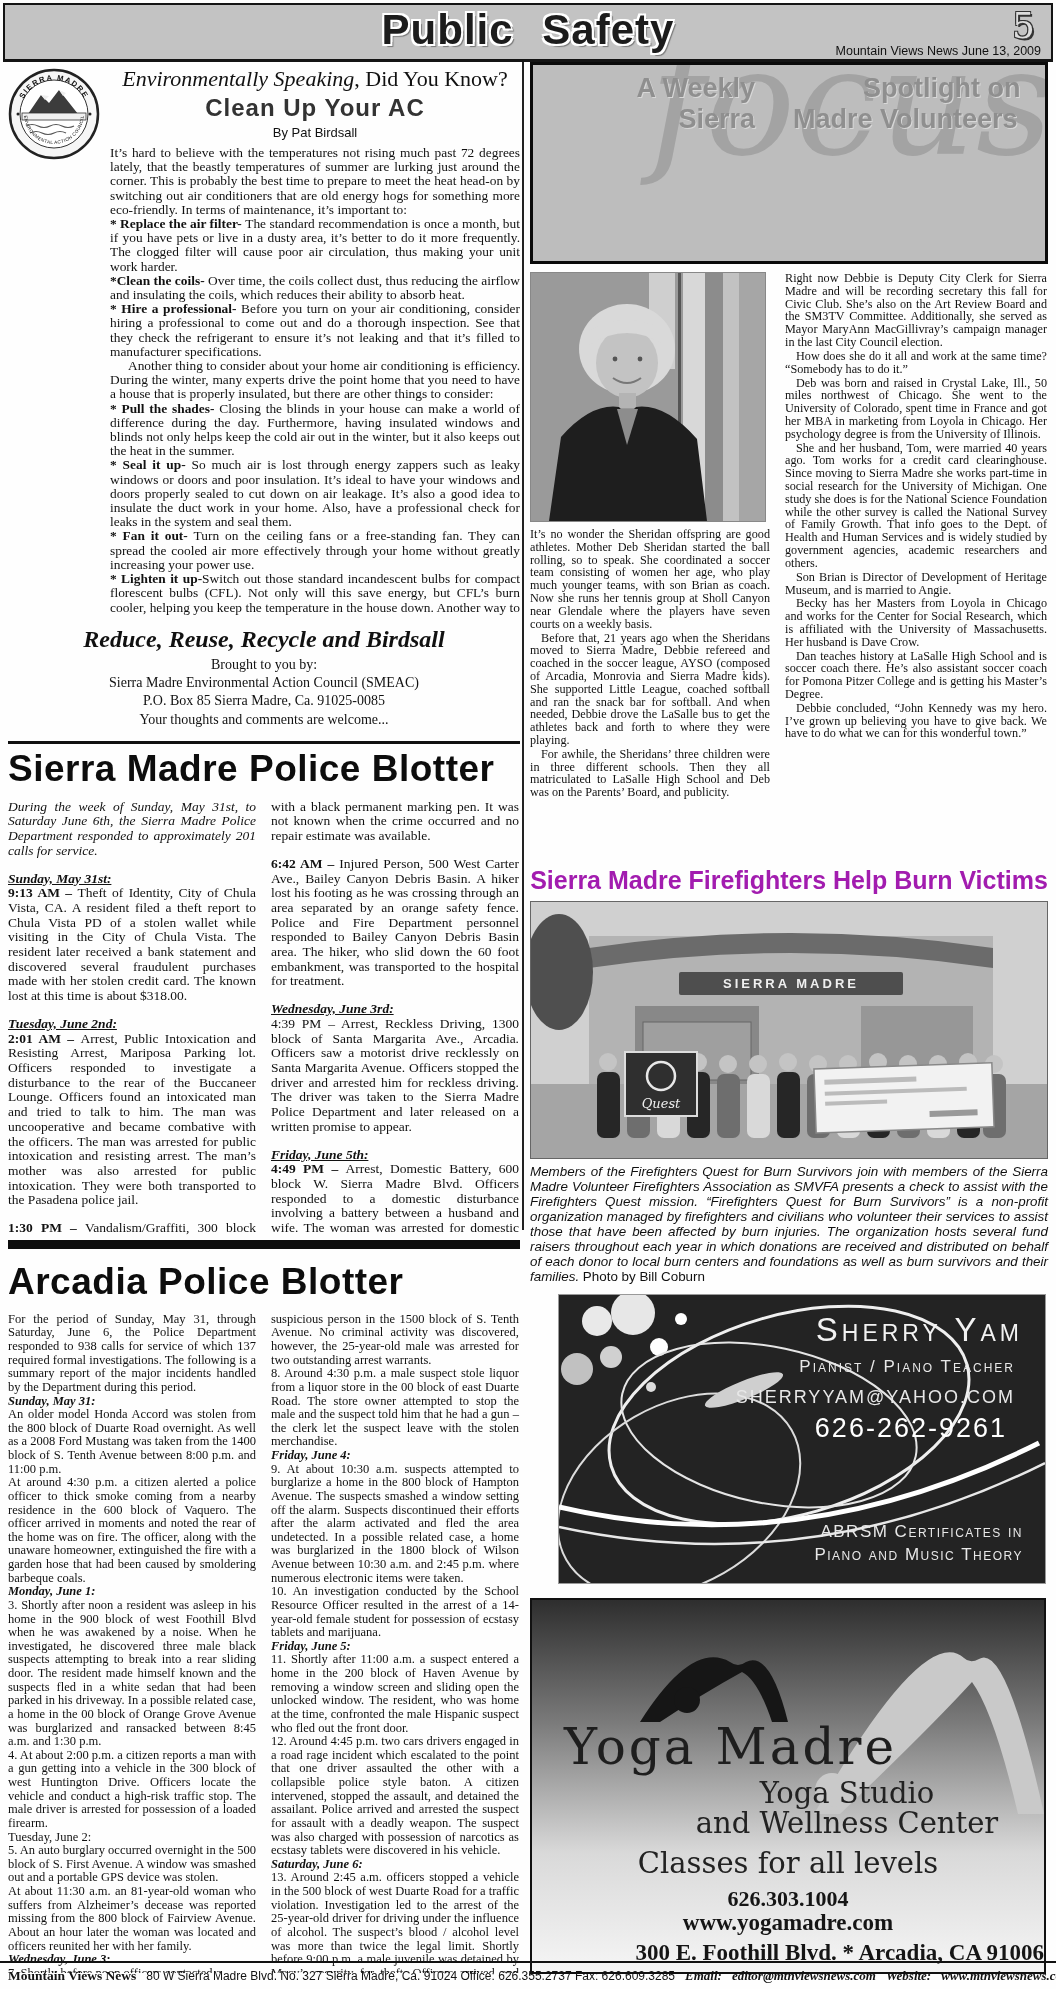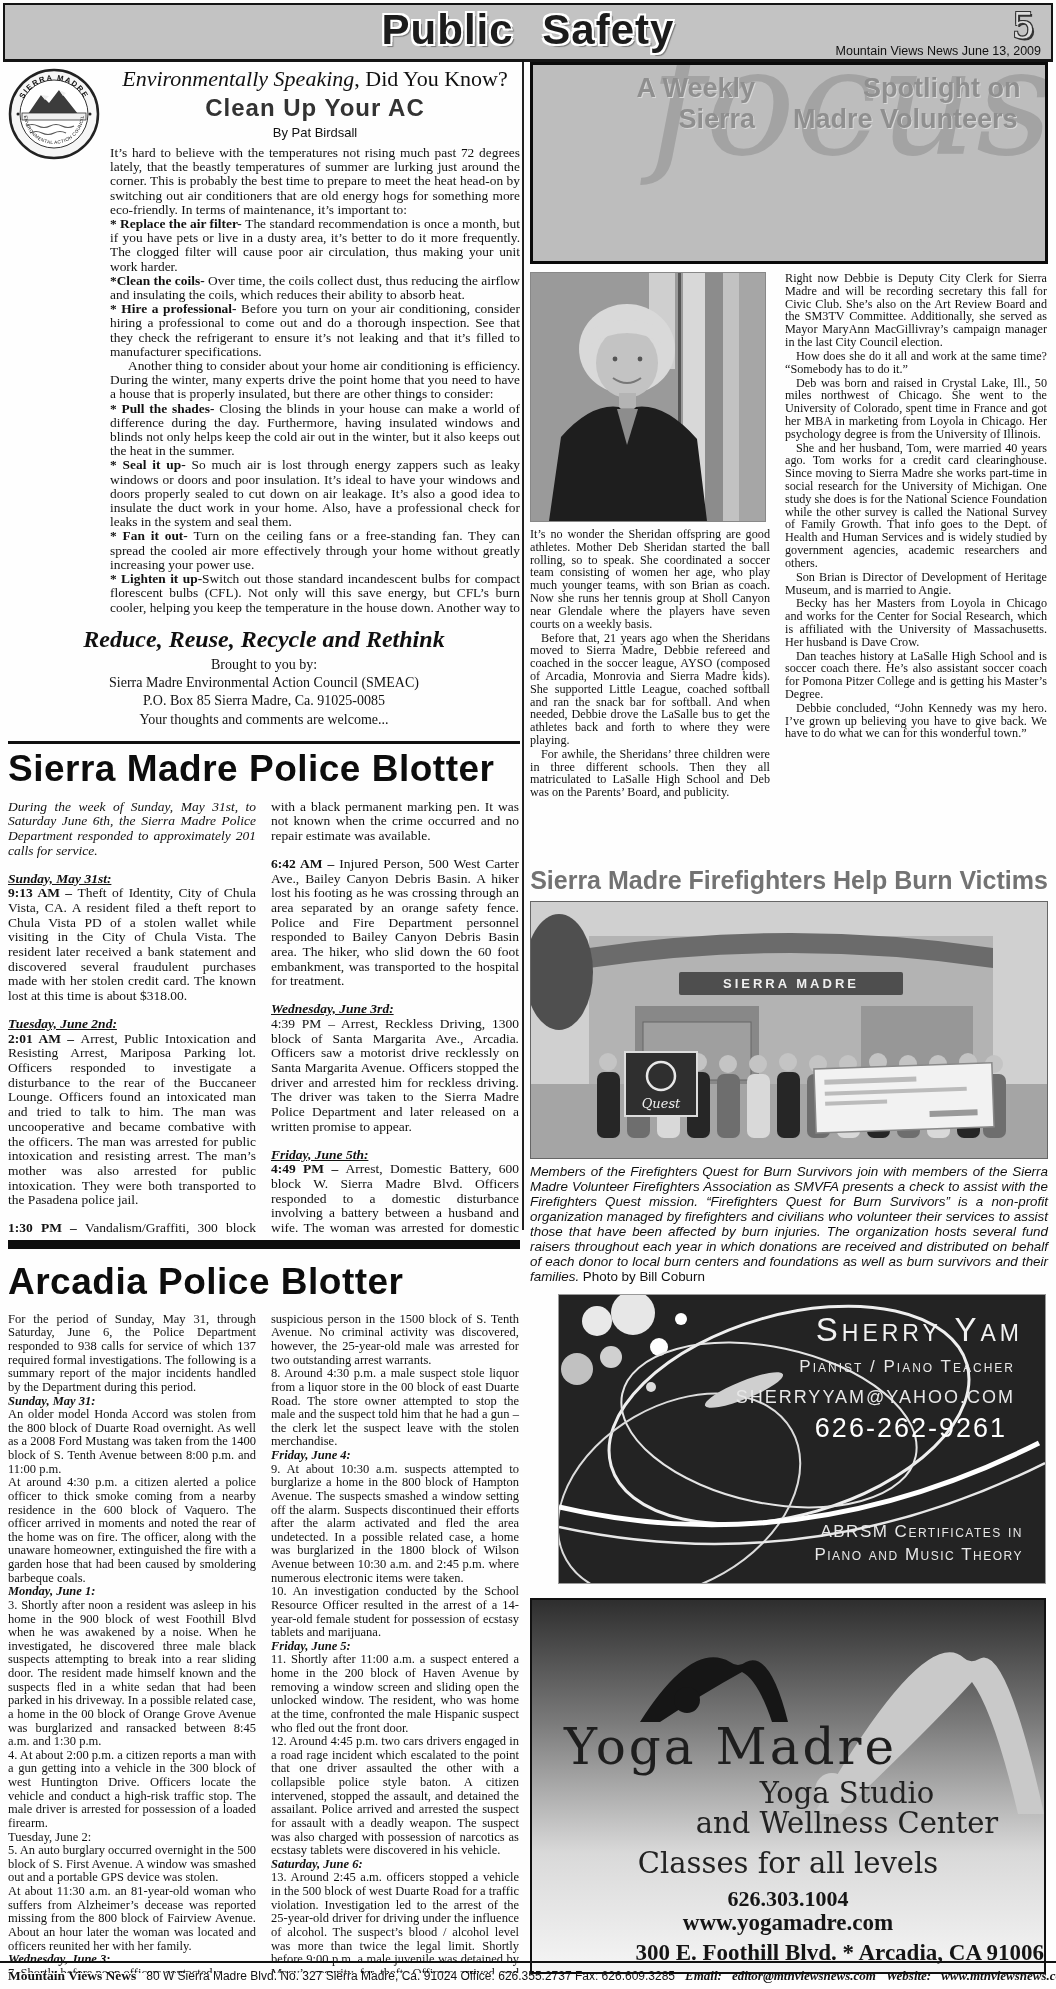--- a/index.html
+++ b/index.html
@@ -75,21 +75,21 @@
   
   .sher{height:586px;overflow:hidden;margin-top:8px;}
   .sher .c1{width:240px;}
   .sher .c2{width:262px;}
   .sher .it{font-size:12.2px;line-height:1.05;text-indent:11px;margin-bottom:1px;}
   .sher .it:first-child{text-indent:0;}
   .deb-photo{width:234px;height:248px;margin-bottom:6px;border:1px solid #888;}
 
   
   .fire-title{font-family:"Liberation Sans",sans-serif;font-weight:bold;font-size:25px;
-       color:#737373;text-align:center;margin:8px 0 6px;}
+       color:#a21caf;text-align:center;margin:8px 0 6px;}
   .fire-photo{width:516px;height:256px;border:1px solid #666;}
   .fire-caption{margin:5px 0 0;font-family:"Liberation Sans",sans-serif;font-style:italic;
        font-size:13.4px;line-height:1.12;text-align:justify;}
   .fire-caption .credit{font-style:normal;}
 
   
   .ad-sherry{position:relative;margin:10px 0 0 28px;width:486px;height:288px;background:#232323;
        border:1px solid #999;overflow:hidden;font-family:"Liberation Sans",sans-serif;color:#e8e8e8;}
   .sy-name{position:absolute;right:22px;top:16px;font-size:33px;font-variant:small-caps;
        letter-spacing:4px;color:#f2f2f2;}
@@ -168,21 +168,21 @@
           <p class="it it-para">It’s hard to believe with the temperatures not rising much past 72 degrees lately, that the beastly temperatures of summer are lurking just around the corner. This is probably the best time to prepare to meet the heat head-on by switching out air conditioners that are old energy hogs for something more eco-friendly. In terms of maintenance, it’s important to:</p>
           <p class="it it-para"><span class="lead">* Replace the air filter- </span>The standard recommendation is once a month, but if you have pets or live in a dusty area, it’s better to do it more frequently. The clogged filter will cause poor air circulation, thus making your unit work harder.</p>
           <p class="it it-para"><span class="lead">*Clean the coils- </span>Over time, the coils collect dust, thus reducing the airflow and insulating the coils, which reduces their ability to absorb heat.</p>
           <p class="it it-para"><span class="lead">* Hire a professional- </span>Before you turn on your air conditioning, consider hiring a professional to come out and do a thorough inspection. See that they check the refrigerant to ensure it’s not leaking and that it’s filled to manufacturer specifications.</p>
           <p class="it it-ind">Another thing to consider about your home air conditioning is efficiency. During the winter, many experts drive the point home that you need to have a house that is properly insulated, but there are other things to consider:</p>
           <p class="it it-para"><span class="lead">* Pull the shades- </span>Closing the blinds in your house can make a world of difference during the day. Furthermore, having insulated windows and blinds not only helps keep the cold air out in the winter, but it also keeps out the heat in the summer.</p>
           <p class="it it-para"><span class="lead">* Seal it up- </span>So much air is lost through energy zappers such as leaky windows or doors and poor insulation. It’s ideal to have your windows and doors properly sealed to cut down on air leakage. It’s also a good idea to insulate the duct work in your home. Also, have a professional check for leaks in the system and seal them.</p>
           <p class="it it-para"><span class="lead">* Fan it out- </span>Turn on the ceiling fans or a free-standing fan. They can spread the cooled air more effectively through your home without greatly increasing your power use.</p>
           <p class="it it-para"><span class="lead">* Lighten it up-</span>Switch out those standard incandescent bulbs for compact florescent bulbs (CFL). Not only will this save energy, but CFL’s burn cooler, helping you keep the temperature in the house down. Another way to reduce heat in the house is to turn off your computers.</p>
         </div>
-      <div class="eco-slogan">Reduce, Reuse, Recycle and Rethink</div>
+      <div class="eco-slogan">Reduce, Reuse, Recycle and Birdsall</div>
       <div class="eco-credits">
         <div>Brought to you by:</div>
         <div>Sierra Madre Environmental Action Council  (SMEAC)</div>
         <div>P.O. Box 85  Sierra Madre, Ca. 91025-0085</div>
         <div>Your thoughts and comments are welcome...</div>
       </div>
     </div>
 
     <hr class="eco-rule">
 

